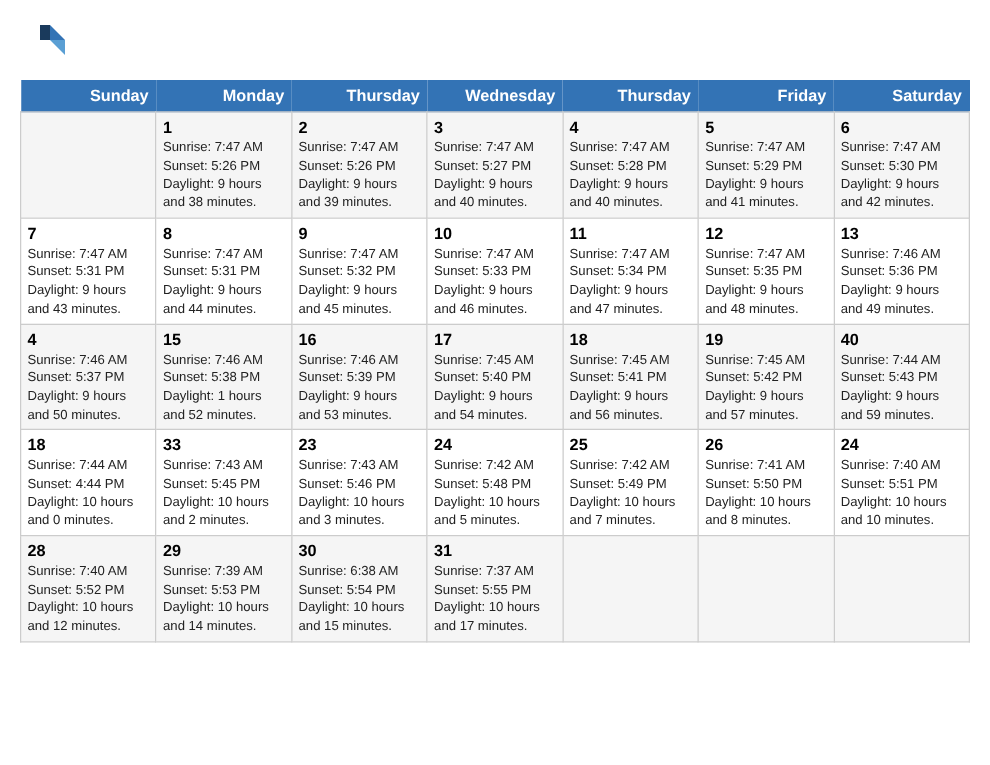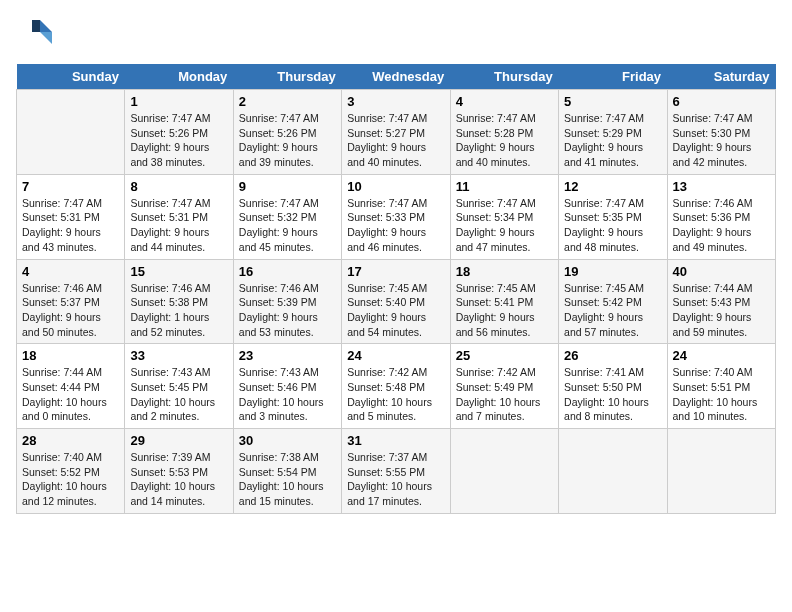--- a/index.html
+++ b/index.html
@@ -348,21 +348,21 @@
           <span class="day-num">29</span>
         <div class="day-info">
           <span>Sunrise: 7:39 AM</span><br>
           <span>Sunset: 5:53 PM</span><br>
           <span>Daylight: 10 hours and 14 minutes.</span>
         </div>
         </td>
         <td>
           <span class="day-num">30</span>
         <div class="day-info">
-          <span>Sunrise: 7:38 AM</span><br>
+          <span>Sunrise: 6:38 AM</span><br>
           <span>Sunset: 5:54 PM</span><br>
           <span>Daylight: 10 hours and 15 minutes.</span>
         </div>
         </td>
         <td>
           <span class="day-num">31</span>
         <div class="day-info">
           <span>Sunrise: 7:37 AM</span><br>
           <span>Sunset: 5:55 PM</span><br>
           <span>Daylight: 10 hours and 17 minutes.</span>

